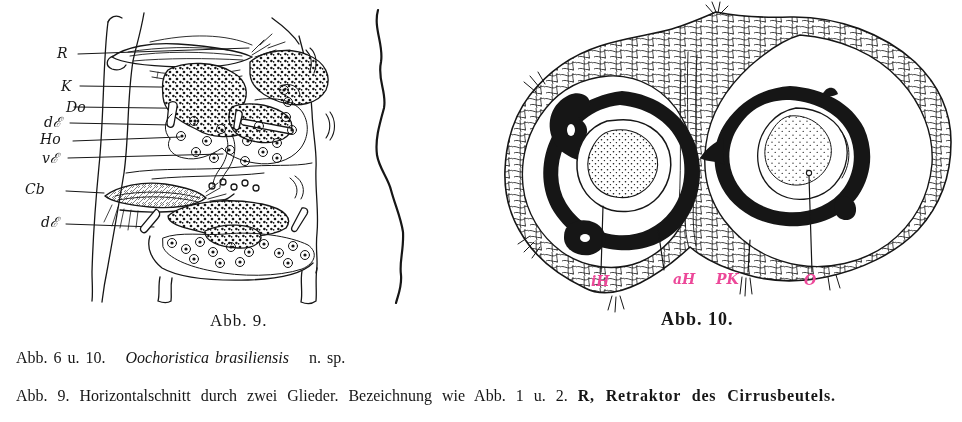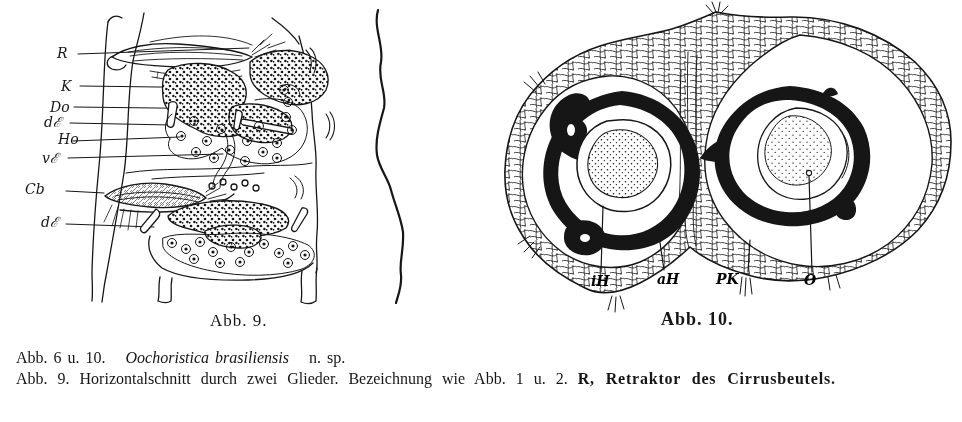--- a/index.html
+++ b/index.html
@@ -1,27 +1,27 @@
 <!DOCTYPE html>
 <html><head>
 <meta charset="utf-8">
 <style>
   html,body{margin:0;padding:0;background:#fff;}
   .page{position:relative;width:962px;height:422px;background:#fff;overflow:hidden;
         font-family:"Liberation Serif",serif;color:#161616;}
   svg{position:absolute;left:0;top:0;}
   .lbl{position:absolute;font:italic 14px "DejaVu Serif",serif;color:#161616;white-space:nowrap;}
-  .lbl10{position:absolute;font:italic 14px "DejaVu Serif",serif;font-weight:bold;color:#000000;white-space:nowrap;}
+  .lbl10{position:absolute;font:italic 14px "DejaVu Serif",serif;font-weight:bold;color:#ec4899;white-space:nowrap;}
   .figcap{position:absolute;font-family:"Liberation Serif",serif;white-space:nowrap;}
   #cap9{left:210px;top:311px;font-size:17px;letter-spacing:1px;}
   #cap10{left:661px;top:309px;font-size:18px;font-weight:bold;letter-spacing:1px;}
   .captions{position:absolute;left:16px;top:348px;width:938px;font-size:16px;line-height:20px;}
   .cap-line{white-space:nowrap;}
   .cap-line1{word-spacing:2px;}
-  .cap-line2{word-spacing:6px;margin-top:1px;}
+  .cap-line2{word-spacing:6px;margin-top:18px;}
   .cap-line3{word-spacing:5.5px;letter-spacing:0.3px;}
   .species{font-style:italic;margin:0 14px;font-family:Liberation Serif, serif;}
   .emph{font-weight:bold;letter-spacing:0.8px;}
 </style>
 </head>
 <body>
 
 <div class="page">
 
   <svg width="962" height="345" viewBox="0 0 962 345">
@@ -253,29 +253,29 @@
         <path d="M664,270 C662,257 660,243 658,229"></path>
         <path d="M748,272 L750,240"></path>
         <path d="M812,272 L809,176"></path>
         <circle cx="809" cy="173" r="2.6" fill="#fff" stroke-width="1.1"></circle>
       </g>
     </g>
   </svg>
 
   <span class="lbl" style="left:57px;top:45px">R</span>
   <span class="lbl" style="left:61px;top:78px">K</span>
-  <span class="lbl" style="left:50px;top:99px">Do</span>
+  <span class="lbl" style="left:66px;top:99px">Do</span>
   <span class="lbl" style="left:44px;top:112px">dℰ</span>
-  <span class="lbl" style="left:58px;top:131px">Ho</span>
+  <span class="lbl" style="left:40px;top:131px">Ho</span>
   <span class="lbl" style="left:42px;top:148px">vℰ</span>
   <span class="lbl" style="left:25px;top:181px">Cb</span>
   <span class="lbl" style="left:41px;top:212px">dℰ</span>
 
   <span class="lbl10" style="left:591px;top:273px">iH</span>
-  <span class="lbl10" style="left:657px;top:271px">aH</span>
+  <span class="lbl10" style="left:673px;top:271px">aH</span>
   <span class="lbl10" style="left:716px;top:271px">PK</span>
   <span class="lbl10" style="left:804px;top:272px">O</span>
 
   <div class="figcap" id="cap9">Abb. 9.</div>
   <div class="figcap" id="cap10">Abb. 10.</div>
 
   <div class="captions">
     <div class="cap-line cap-line1">
       <span>Abb. 6 u. 10.</span>
       <span class="species">Oochoristica brasiliensis</span>

